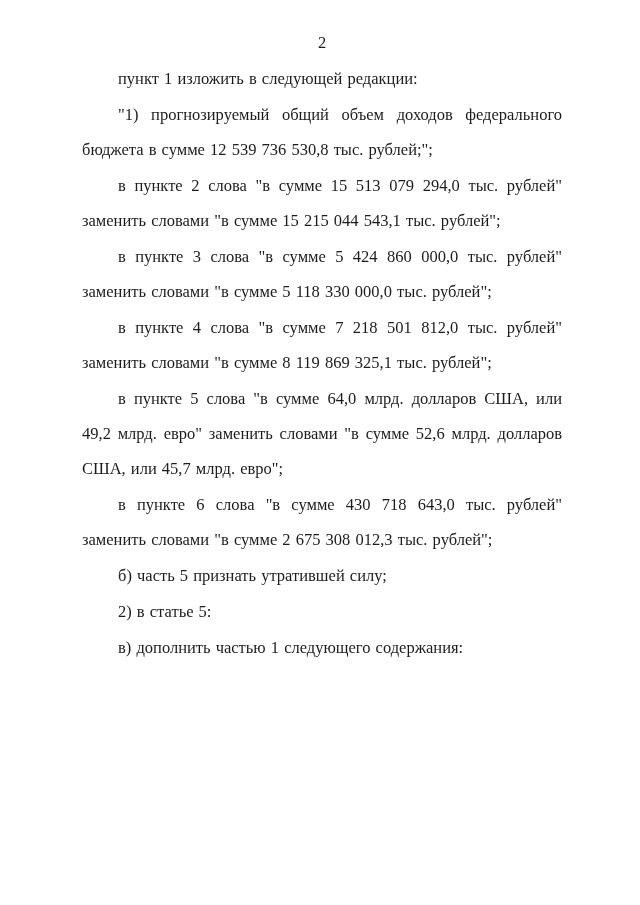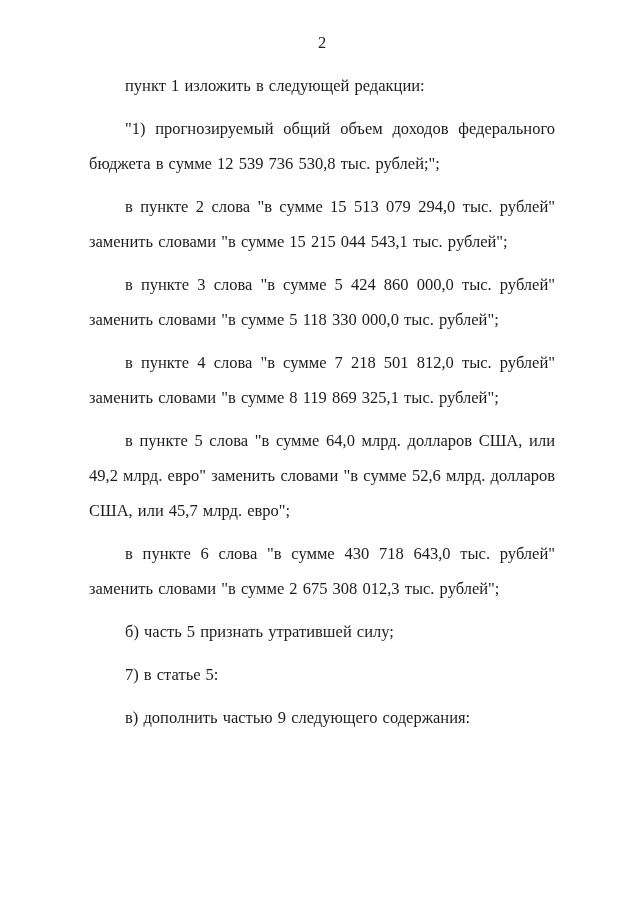--- a/index.html
+++ b/index.html
@@ -17,35 +17,35 @@
     font-family: "Liberation Serif", "DejaVu Serif", serif;
     font-size: 16.5px;
     line-height: 35px;
     color: #1c1c1c;
   }
   .page-number {
     text-align: center;
     text-indent: 0;
   }
   .page p {
-    margin: 8px;
+    margin: 1px;
     text-align: justify;
     text-indent: 36px;
     word-spacing: 1px;
   }
 </style>
 </head>
 <body>
 
 <div class="page">
   <div class="page-number">2</div>
 
   <p>пункт 1 изложить в следующей редакции:</p>
   <p>"1) прогнозируемый общий объем доходов федерального бюджета в сумме 12 539 736 530,8 тыс. рублей;";</p>
   <p>в пункте 2 слова "в сумме 15 513 079 294,0  тыс. рублей" заменить словами "в сумме 15 215 044 543,1 тыс. рублей";</p>
   <p>в пункте 3 слова "в сумме 5 424 860 000,0 тыс. рублей" заменить словами "в сумме 5 118 330 000,0  тыс. рублей";</p>
   <p>в пункте 4 слова "в сумме 7 218 501 812,0 тыс. рублей" заменить словами "в сумме 8 119 869 325,1 тыс. рублей";</p>
   <p>в пункте 5 слова "в сумме 64,0 млрд. долларов США, или 49,2 млрд. евро" заменить словами "в сумме 52,6  млрд. долларов США, или 45,7 млрд. евро";</p>
   <p>в пункте 6 слова "в сумме 430 718 643,0 тыс. рублей" заменить словами "в сумме 2 675 308 012,3 тыс. рублей";</p>
   <p>б) часть 5 признать утратившей силу;</p>
-  <p>7) в статье 5:</p>
-  <p>в) дополнить частью 9 следующего содержания:</p>
+  <p>2) в статье 5:</p>
+  <p>в) дополнить частью 1 следующего содержания:</p>
 </div>
 
 </body></html>

